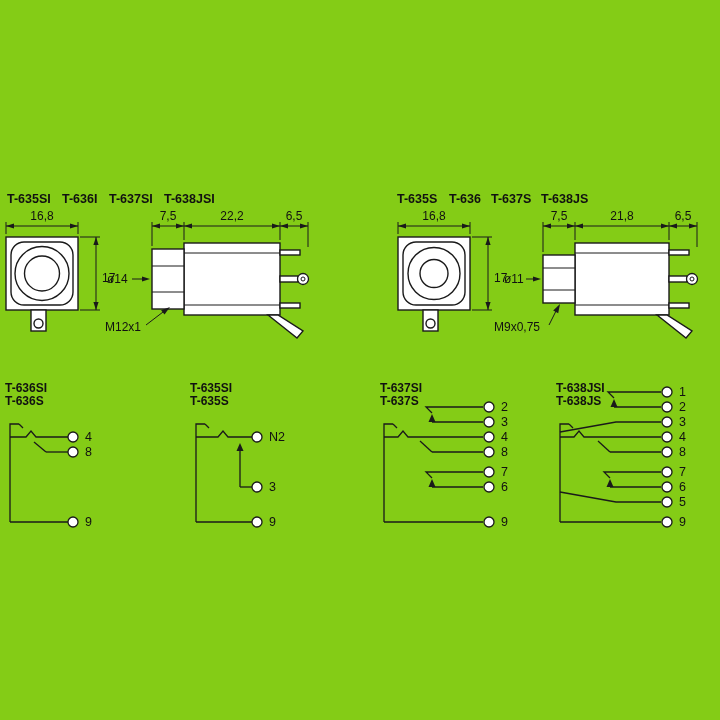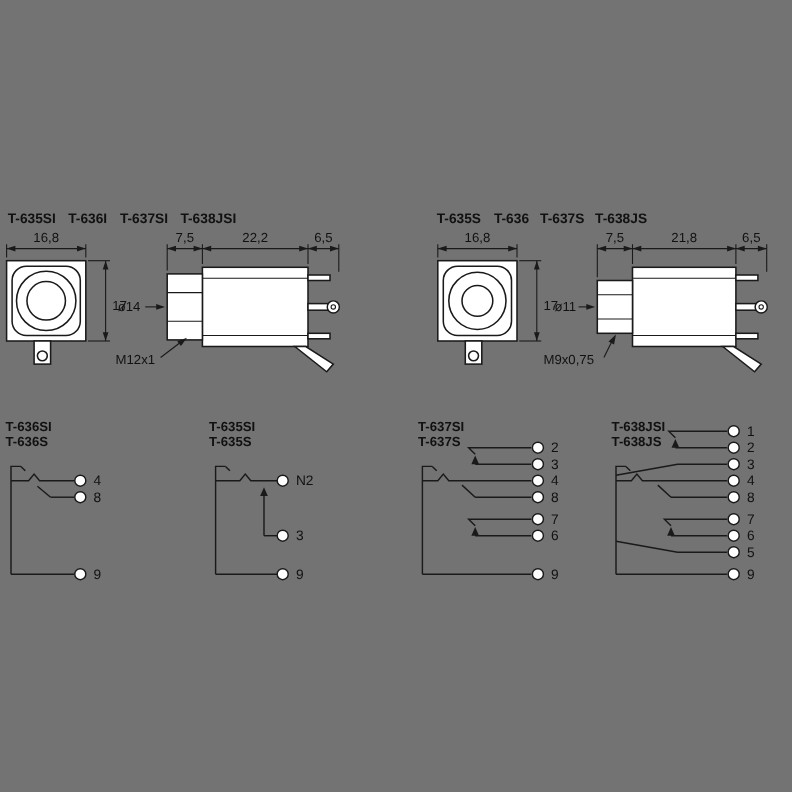--- a/index.html
+++ b/index.html
@@ -1,16 +1,16 @@
 <!DOCTYPE html>
 <html><head>
 <meta charset="utf-8">
 <style>
   html,body { margin:0; padding:0; background:#ffffff; }
-  .canvas { position:relative; width:720px; height:720px; background:#737373; overflow:hidden; }
+  .canvas { position:relative; width:720px; height:720px; background:#84cc16; overflow:hidden; }
   svg { display:block; }
   text { fill:#111111; }
   .model-label { font:700 12.5px "Liberation Sans", sans-serif; }
   .schem-title { font:700 12px "Liberation Sans", sans-serif; }
   .dim-label   { font:400 12px "Liberation Sans", sans-serif; }
   .pin-label   { font:400 12.5px "Liberation Sans", sans-serif; }
   .mid { text-anchor:middle; }
   .ln   { stroke:#1a1a1a; stroke-width:1.4; fill:none; }
   .lnf  { stroke:#1a1a1a; stroke-width:1.4; fill:#ffffff; }
   .thin { stroke:#1a1a1a; stroke-width:1;   fill:none; }

